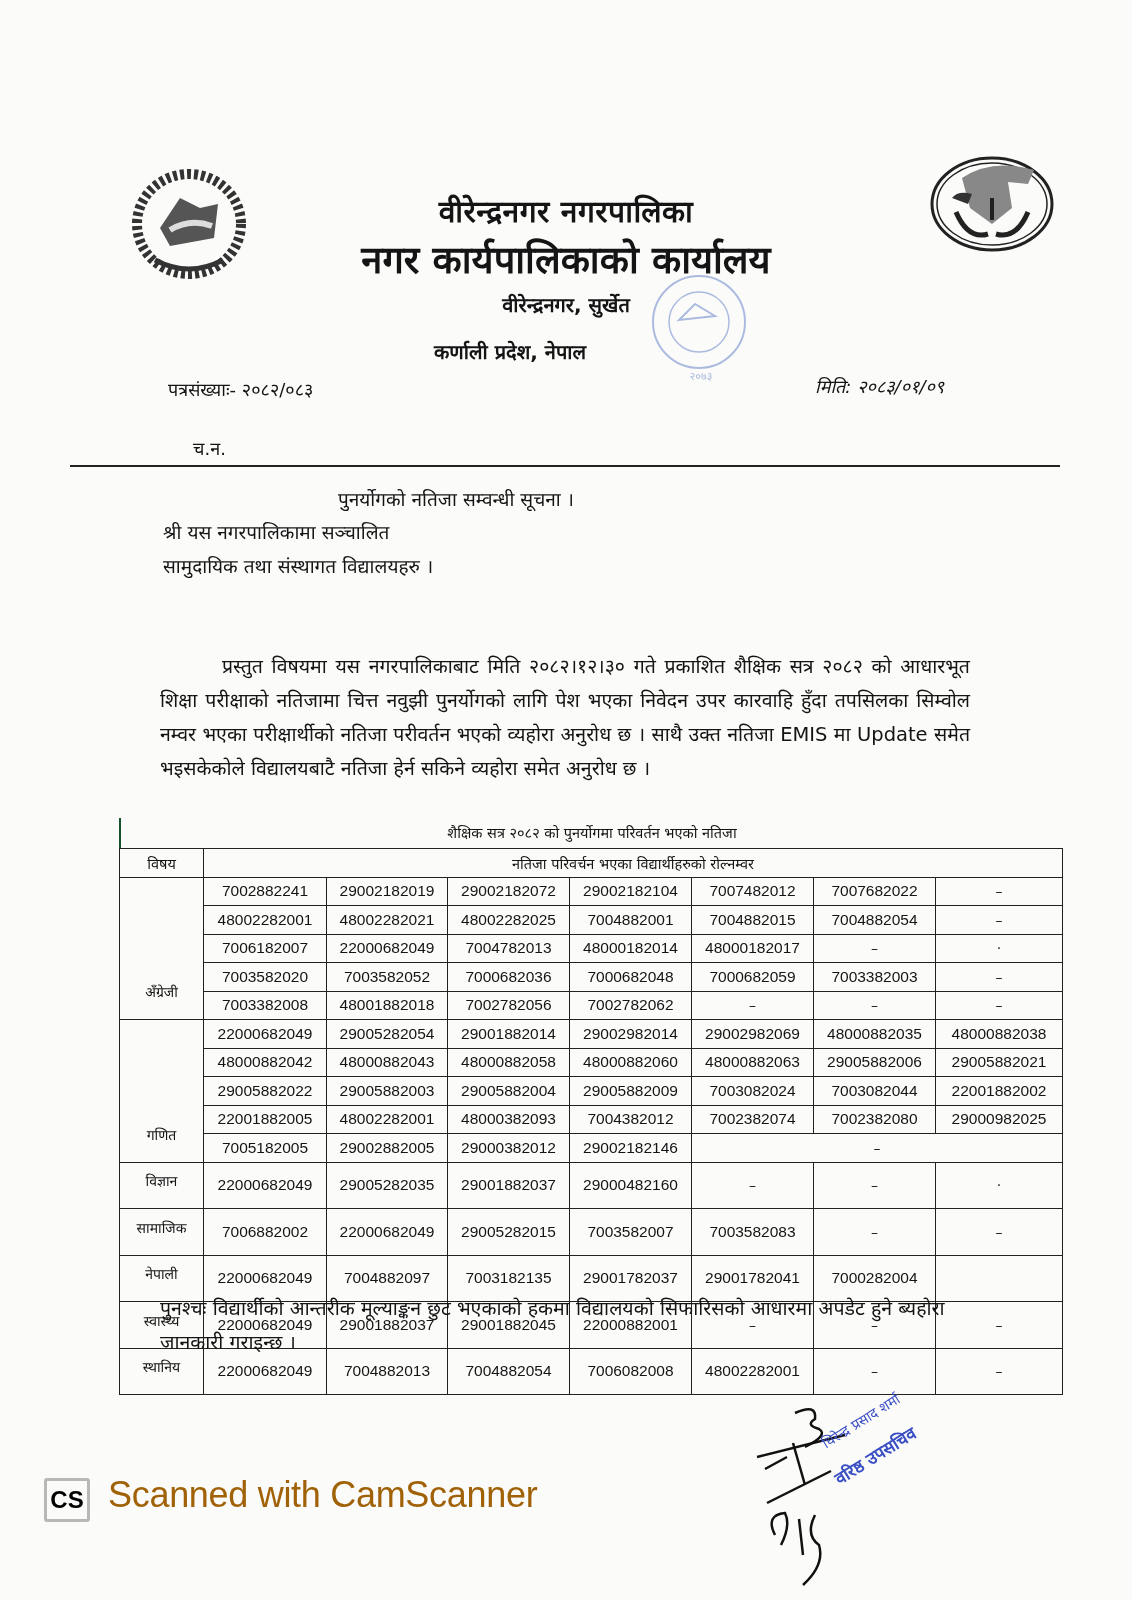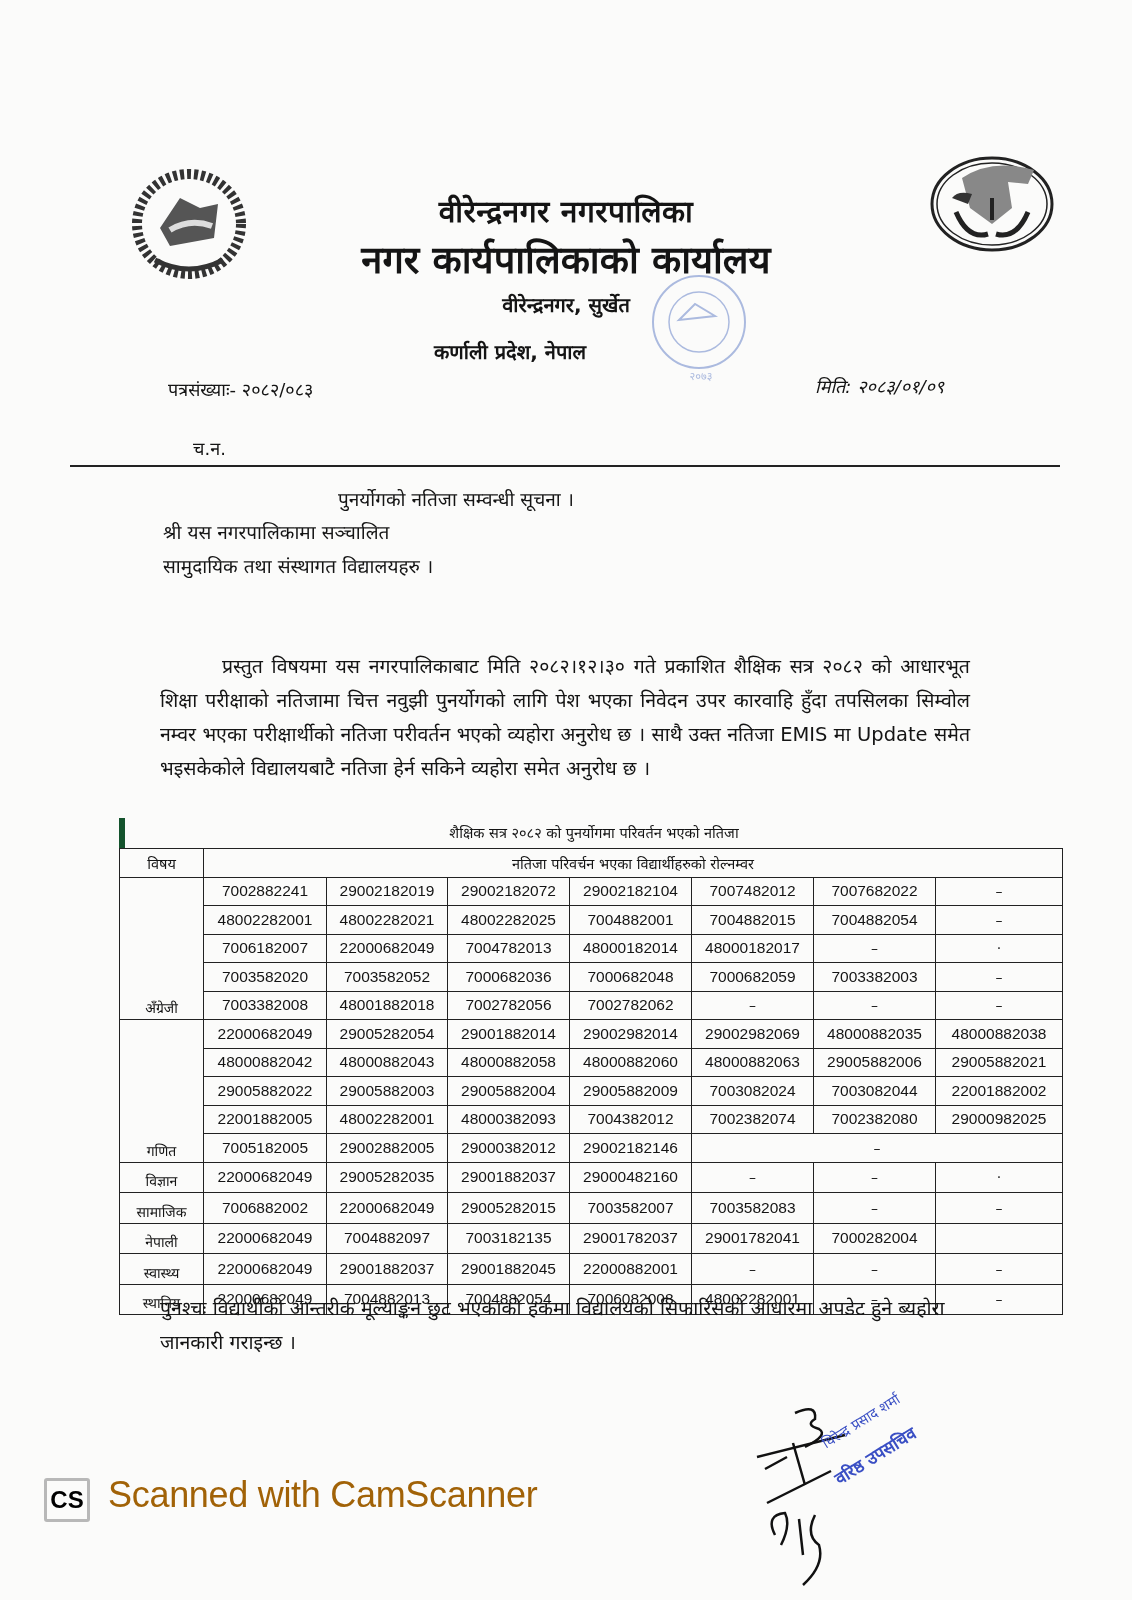--- a/index.html
+++ b/index.html
@@ -20,25 +20,25 @@
   .ref { left: 168px; top: 377px; font-size: 18px; }
   .date { left: 815px; top: 374px; font-size: 18px; font-style: italic; }
   .cn { left: 165px; top: 436px; font-size: 18px; margin-left: 28px; }
   .rule { left: 70px; top: 465px; width: 990px; height: 0; border-top: 2px solid #222; }
   .subject { left: 338px; top: 486px; font-size: 19px; }
   .addr1 { left: 163px; top: 519px; font-size: 19px; }
   .addr2 { left: 163px; top: 553px; font-size: 19px; }
   .body { left: 160px; top: 650px; width: 810px; font-size: 19.5px; line-height: 34px; text-align: justify; }
   .body .indent { display: inline-block; width: 62px; }
   .tbl-wrap { left: 119px; top: 818px; width: 944px; }
-  .tbl-title { height: 30px; border-left: 6px solid #14532d; text-align: center; font-size: 14.5px; line-height: 30px; }
+  .tbl-title { height: 30px; border-left: 2px solid #14532d; text-align: center; font-size: 14.5px; line-height: 30px; }
   table { border-collapse: collapse; width: 943px; table-layout: fixed; font-family: "DejaVu Sans", sans-serif; }
   td, th { border: 1.6px solid #222; height: 27.5px; padding: 0; font-size: 14.5px; font-weight: normal; text-align: center; white-space: nowrap; }
   td.num { font-family: "Liberation Sans", "DejaVu Sans", sans-serif; font-size: 15.5px; }
-  td.subj { font-size: 14px; vertical-align: bottom; padding-bottom: 2px; }
+  td.subj { font-size: 14px; vertical-align: bottom; padding-bottom: 18px; }
   td.dash { font-size: 14px; color: #222; }
   .footnote { left: 160px; top: 1292px; width: 820px; font-size: 19.5px; line-height: 34px; }
   .sig { left: 745px; top: 1395px; width: 240px; height: 200px; }
   .sig-text1 { left: 818px; top: 1436px; font-size: 14px; color: #3a4fc4; transform: rotate(-32deg); transform-origin: left top; }
   .sig-text2 { left: 830px; top: 1470px; font-size: 17px; color: #3a4fc4; transform: rotate(-32deg); transform-origin: left top; font-weight: bold; }
   .cs-logo { left: 44px; top: 1478px; width: 46px; height: 44px; border: 3px solid #b8b8b8; border-radius: 3px; box-sizing: border-box; color: #000000; font: bold 24px "Liberation Sans", sans-serif; text-align: center; line-height: 38px; }
   .cs-text { left: 108px; top: 1474px; font: 36px "Liberation Sans", sans-serif; color: #a16207; letter-spacing: -0.3px; }
 </style>
 </head>
 <body>

